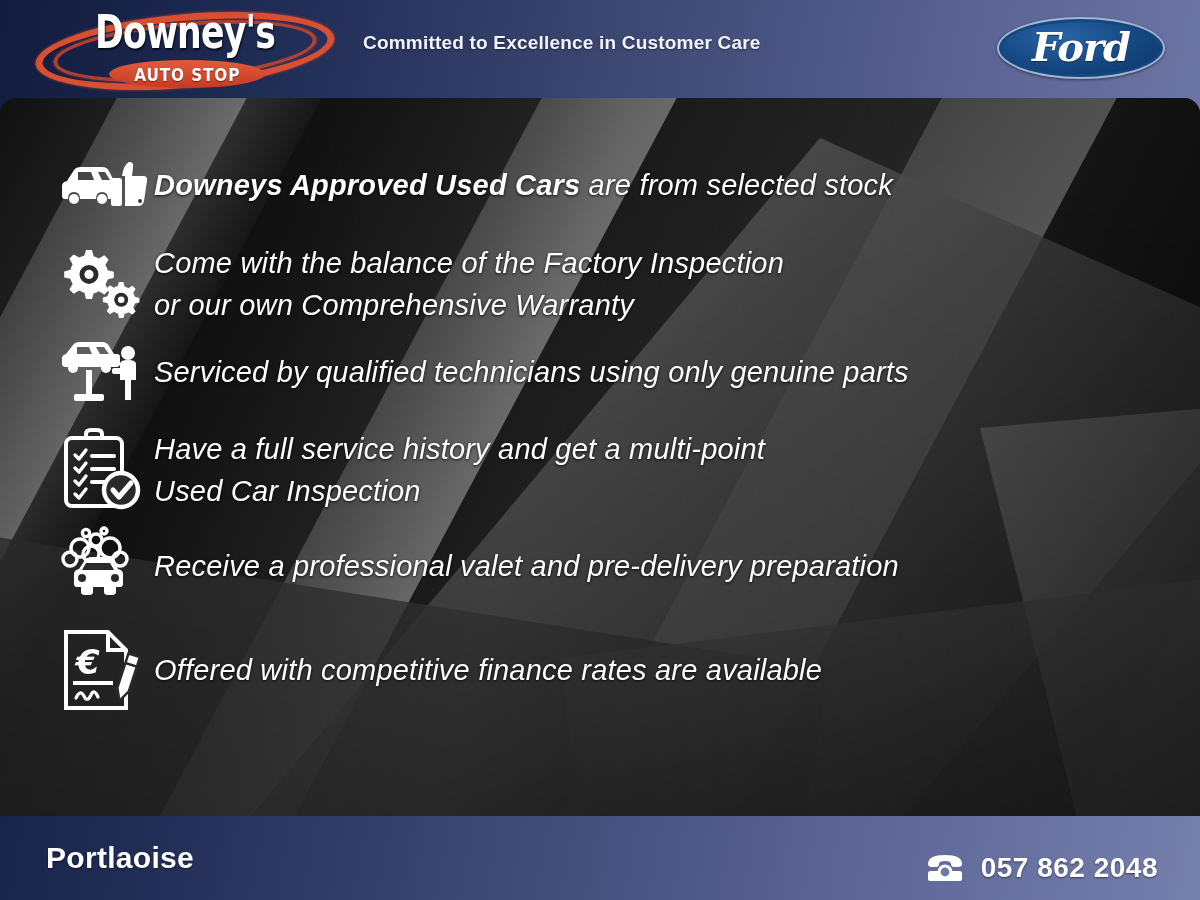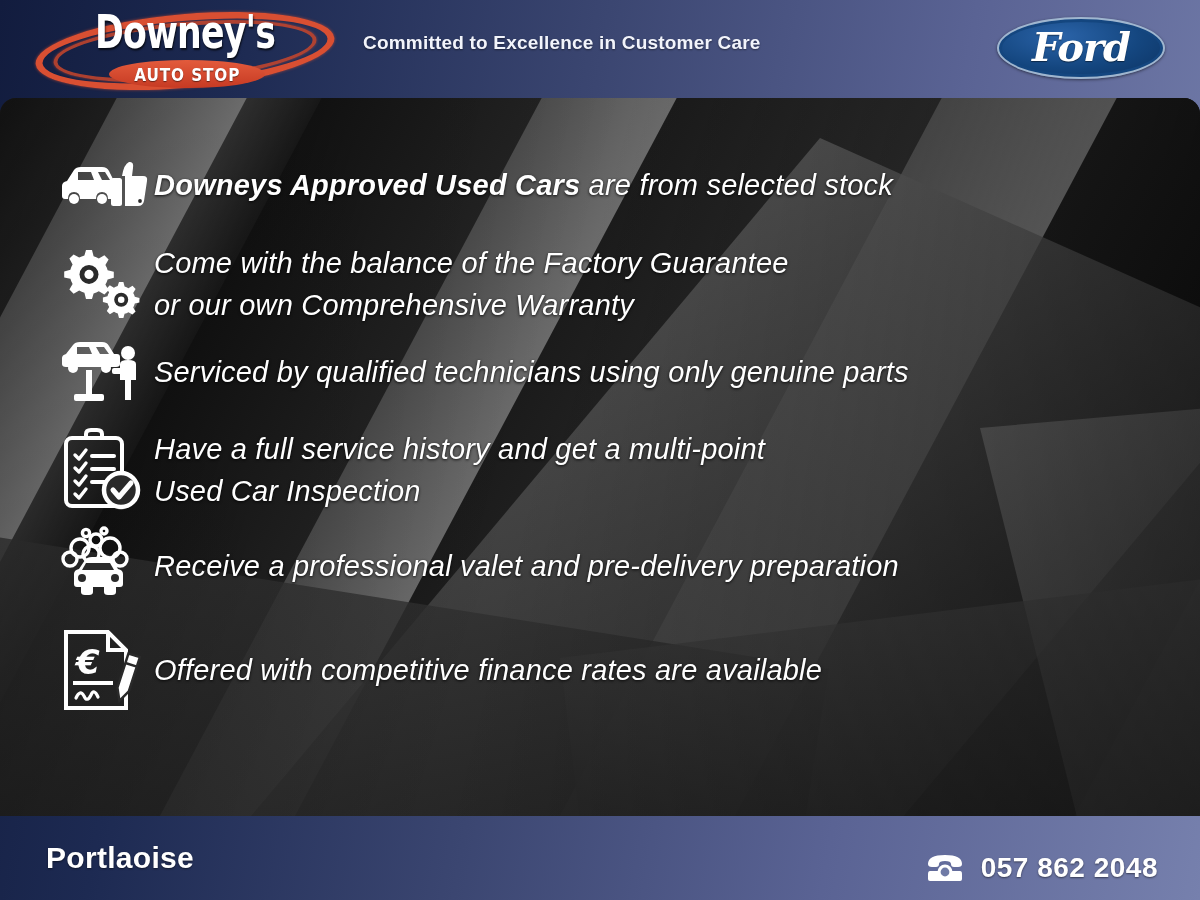--- a/index.html
+++ b/index.html
@@ -288,21 +288,21 @@
               <path d="M28 2 l6 0 1.6 6.2 a18 18 0 0 1 5.2 2.2 l5.6-3.2 4.2 4.2 -3.2 5.6 a18 18 0 0 1 2.2 5.2 l6.2 1.6 0 6 -6.2 1.6 a18 18 0 0 1 -2.2 5.2 l3.2 5.6 -4.2 4.2 -5.6-3.2 a18 18 0 0 1 -5.2 2.2 L34 51 l-6 0 -1.6-6.2 a18 18 0 0 1 -5.2-2.2 l-5.6 3.2 -4.2-4.2 3.2-5.6 a18 18 0 0 1 -2.2-5.2 L6.2 29.4 l0-6 6.2-1.6 a18 18 0 0 1 2.2-5.2 L11.4 10.6 15.6 6.4 21.2 9.6 a18 18 0 0 1 5.2-2.2 Z"></path>
               <circle cx="31" cy="26.4" r="9.5" fill="#2b2b2b"></circle>
               <circle cx="31" cy="26.4" r="4.6" fill="#fff"></circle>
               <path d="M61 34 l4.4 0 1.2 4.6 a13 13 0 0 1 3.8 1.6 l4.1-2.4 3.1 3.1 -2.4 4.1 a13 13 0 0 1 1.6 3.8 l4.6 1.2 0 4.4 -4.6 1.2 a13 13 0 0 1 -1.6 3.8 l2.4 4.1 -3.1 3.1 -4.1-2.4 a13 13 0 0 1 -3.8 1.6 L65.4 70 l-4.4 0 -1.2-4.6 a13 13 0 0 1 -3.8-1.6 l-4.1 2.4 -3.1-3.1 2.4-4.1 a13 13 0 0 1 -1.6-3.8 L44.9 53.9 l0-4.4 4.6-1.2 a13 13 0 0 1 1.6-3.8 L48.7 40.4 51.8 37.3 55.9 39.7 a13 13 0 0 1 3.8-1.6 Z"></path>
               <circle cx="63.2" cy="51.7" r="7" fill="#2b2b2b"></circle>
               <circle cx="63.2" cy="51.7" r="3.3" fill="#fff"></circle>
             </g>
           </svg>
         </div>
         <div class="txt">
-          <div>Come with the balance of the Factory Guarantee</div>
+          <div>Come with the balance of the Factory Inspection</div>
           <div>or our own Comprehensive Warranty</div>
         </div>
       </div>
 
       <div class="bullet b3">
         <div class="ico">
           <svg width="92" height="64" viewBox="0 0 92 64">
             <g fill="#fff">
               <path d="M4 24 L4 18 Q4 15 8 14 L15 5 Q17 2 22 2 L44 2 Q49 2 51 6 L56 14 L59 14 Q62 14 62 17 L62 24 Q62 27 58 27 L8 27 Q4 27 4 24 Z M19 7 L19 14 L34 14 L31 7 Z M38 7 L42 14 L51 14 L46 7 Z"></path>
               <circle cx="15" cy="28" r="5"></circle>

